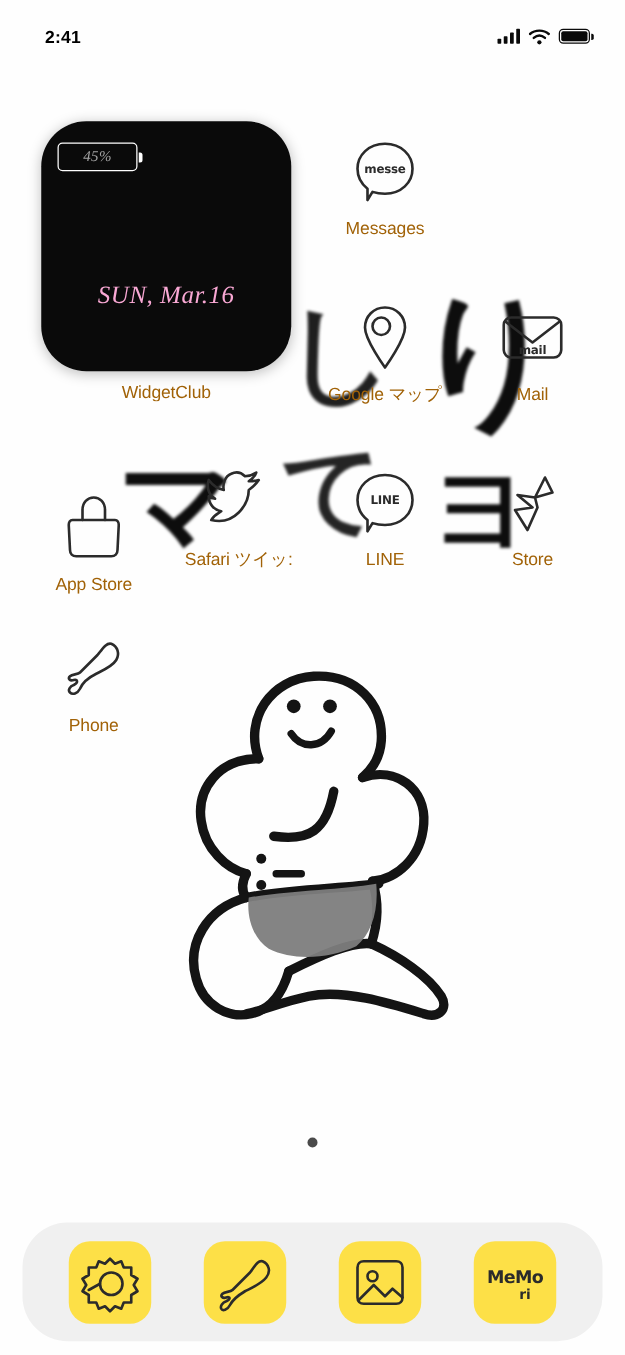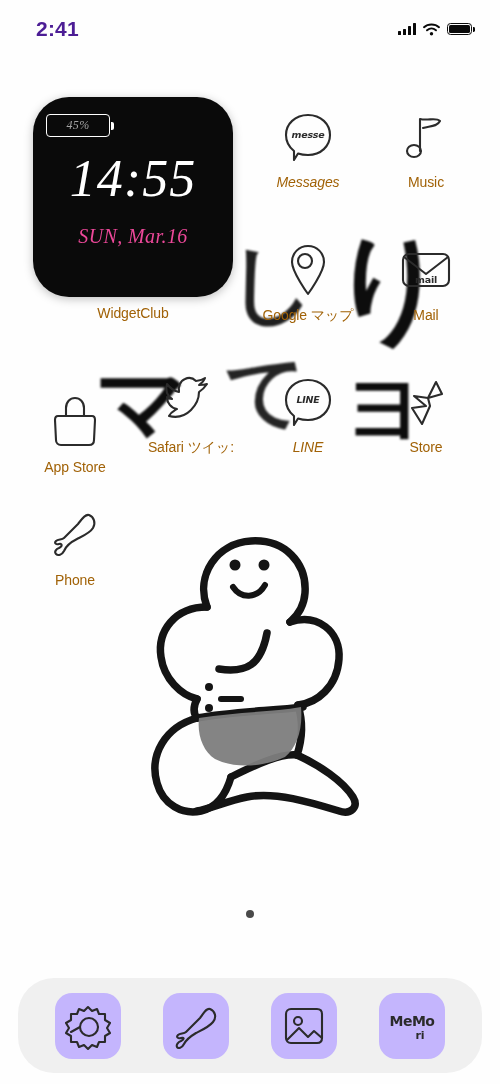--- a/index.html
+++ b/index.html
@@ -25,21 +25,21 @@
   }
   .wp-mascot { position:absolute; left:135px; top:515px; width:250px; height:310px; }
 
   
   .status-bar {
     position:absolute; top:0; left:0; right:0; height:58px;
     display:flex; align-items:center; justify-content:space-between;
     padding:0 28px; z-index:40;
   }
   .status-time {
-    font-size:21px; font-weight:600; color:#4c1d95; letter-spacing:.2px;
+    font-size:14px; font-weight:600; color:#000000; letter-spacing:.2px;
     padding-left:8px;
   }
   .status-icons { display:flex; align-items:center; gap:7px; }
   .sig { display:flex; align-items:flex-end; gap:1.7px; height:12px; }
   .sig i { width:3.2px; background:#0a0a0a; border-radius:.6px; display:block; }
   .sig i:nth-child(1){height:4px;} .sig i:nth-child(2){height:6.5px;}
   .sig i:nth-child(3){height:9px;} .sig i:nth-child(4){height:12px;}
   .batt {
     width:25px; height:12.5px; border:1.6px solid #0a0a0a; border-radius:3.6px;
     position:relative; padding:1.4px;
@@ -73,21 +73,21 @@
     font-size:12px; color:#a3a3a3; letter-spacing:.3px;
   }
   .w-time{
     position:absolute; left:0; right:0; top:56px; text-align:center;
     font-family:"Liberation Serif", serif; font-style:italic;
     font-size:52px; color:#fff; letter-spacing:1px; line-height:1;
   }
   .w-date{
     position:absolute; left:0; right:0; top:128px; text-align:center;
     font-family:"Liberation Serif", serif; font-style:italic;
-    font-size:20px; color:#ec4899; letter-spacing:.4px;
+    font-size:20px; color:#f9a8d4; letter-spacing:.4px;
   }
   .widget-label, .app-label {
     margin-top:8px; text-align:center;
     font-size:14px; color:#a16207; letter-spacing:-.1px;
     white-space:nowrap; overflow:hidden; text-overflow:clip;
   }
 
   .app { position:absolute; width:96px; text-align:center; }
   .app-icon {
     width:60px; height:60px; margin:0 auto;
@@ -105,21 +105,21 @@
   .page-dots i { width:8px; height:8px; border-radius:50%; background:#4a4a4a; display:block; }
 
   
   .dock {
     position:absolute; left:18px; right:18px; bottom:11px; height:95px;
     background:#f0f0f0; border-radius:36px;
     display:flex; align-items:center; justify-content:space-around;
     padding:0 16px; z-index:30;
   }
   .dock-item {
-    width:66px; height:66px; background:#c4b5fd; border-radius:17px;
+    width:66px; height:66px; background:#fde047; border-radius:17px;
     display:flex; align-items:center; justify-content:center;
   }
   .dock-item svg { width:52px; height:52px; display:block; }
   .hand { fill:none; stroke:#2b2b2b; stroke-width:2.1; stroke-linecap:round; stroke-linejoin:round; }
   .hw-text {
     font-family:"DejaVu Sans", sans-serif; font-size:9.5px; fill:#2b2b2b;
     font-weight:600; letter-spacing:-.2px;
   }
 </style>
 </head>
@@ -189,45 +189,35 @@
   </div>
 </div>
 
 <div class="home">
 
   <div class="widget-wrap">
     <div class="widget">
       <div class="w-batt">
         <span>45%</span>
       </div>
-      <div class="w-time">14:55</div>
       <div class="w-date">SUN, Mar.16</div>
     </div>
     <div class="widget-label">WidgetClub</div>
   </div>
 
-  <div class="app" style="left:260px; top:107px;font-style:italic;">
+  <div class="app" style="left:260px; top:107px;">
     <div class="app-icon">
       <svg viewBox="0 0 60 60">
         <path class="hand" d="M30 8 C43 8 52 17 52 28 C52 39 43 48 30 48 C26 48 23 47.5 20 46.5 L16 53 L16 44 C11 40 8 34.5 8 28 C8 17 17 8 30 8 Z"></path>
         <text class="hw-text" x="30" y="31" text-anchor="middle">messe</text>
       </svg>
     </div>
     <div class="app-label">Messages</div>
   </div>
 
-  <div class="app" style="left:378px; top:107px;">
-    <div class="app-icon">
-      <svg viewBox="0 0 60 60">
-        <path class="hand" d="M24 44 L24 12 C32 14 40 10 44 14 C41 20 33 19 27 21"></path>
-        <ellipse class="hand" cx="18" cy="44" rx="7" ry="6"></ellipse>
-      </svg>
-    </div>
-    <div class="app-label">Music</div>
-  </div>
 
   <div class="app" style="left:260px; top:240px;">
     <div class="app-icon">
       <svg viewBox="0 0 60 60">
         <path class="hand" d="M30 54 C30 54 46 32 46 22 C46 13 39 6 30 6 C21 6 14 13 14 22 C14 32 30 54 30 54 Z"></path>
         <circle class="hand" cx="27" cy="21" r="7"></circle>
       </svg>
     </div>
     <div class="app-label">Google マップ</div>
   </div>
@@ -255,21 +245,21 @@
 
   <div class="app" style="left:143px; top:372px;">
     <div class="app-icon">
       <svg viewBox="0 0 60 60">
         <path class="hand" d="M8 44 C16 46 24 44 30 38 C36 32 38 26 38 20 C41 18 44 15 46 12 C43 13 41 13 38 13 C41 11 43 9 44 6 C41 8 38 9 35 9 C32 6 28 5 24 7 C19 9 17 15 18 20 C13 19 9 16 6 12 C4 18 6 24 11 27 C9 27 7 26 6 25 C6 31 10 36 16 37 C13 39 10 40 8 44 Z"></path>
       </svg>
     </div>
     <div class="app-label">Safari ツイッ:</div>
   </div>
 
-  <div class="app" style="left:260px; top:372px;font-style:italic;">
+  <div class="app" style="left:260px; top:372px;">
     <div class="app-icon">
       <svg viewBox="0 0 60 60">
         <path class="hand" d="M30 8 C43 8 52 17 52 28 C52 39 43 48 30 48 C26 48 23 47.5 20 46.5 L16 53 L16 44 C11 40 8 34.5 8 28 C8 17 17 8 30 8 Z"></path>
         <text class="hw-text" x="30" y="31" text-anchor="middle">LINE</text>
       </svg>
     </div>
     <div class="app-label">LINE</div>
   </div>
 
   <div class="app" style="left:378px; top:372px;">

